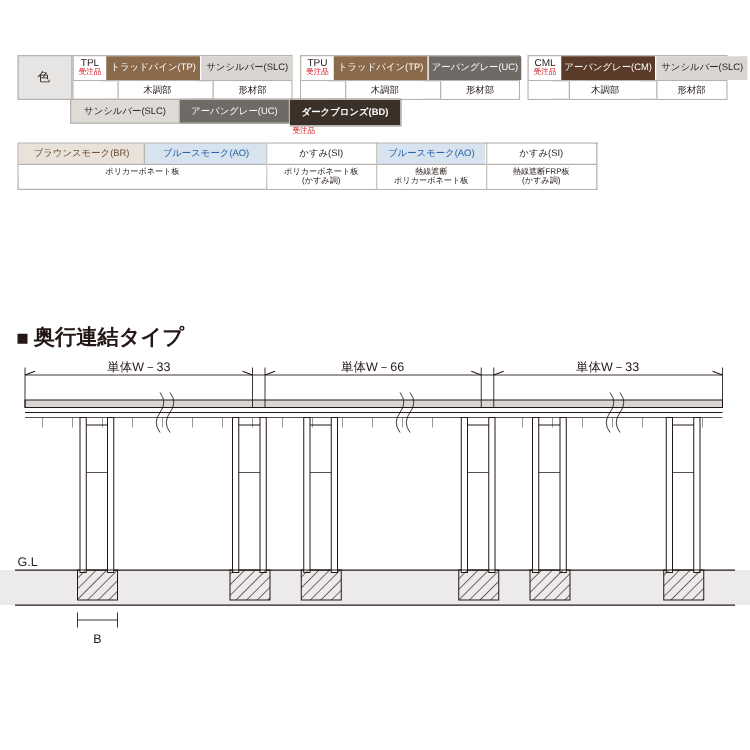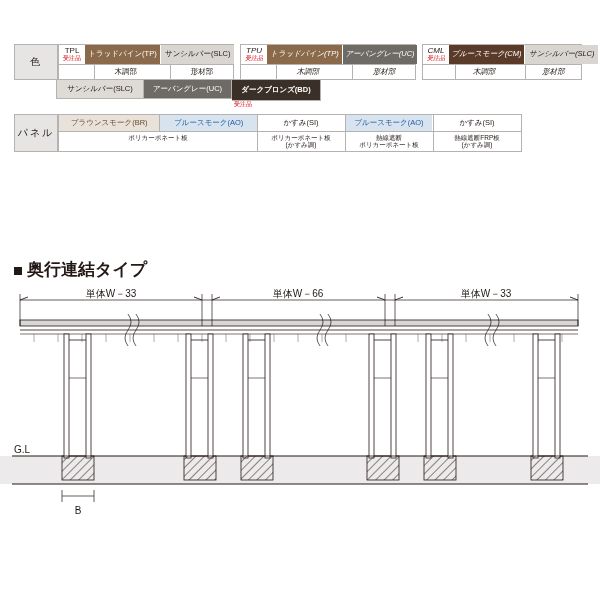--- a/index.html
+++ b/index.html
@@ -25,21 +25,21 @@
     font-size:10px;letter-spacing:2px;
     color:#231815;
   }
   .groups{display:flex;flex:1;}
   .group{
     border:1px solid #b5b2af;
     border-left:none;
     display:flex;flex-direction:column;
     box-sizing:border-box;
   }
-  .group.gap{margin-left:6px;border-left:1px solid #b5b2af;font-style:italic;}
+  .group.gap{margin-left:6px;border-left:1px solid #b5b2af;}
   .chips{display:flex;align-items:stretch;}
   .codecell{
     width:26px;flex:0 0 26px;
     display:flex;flex-direction:column;align-items:center;justify-content:space-between;
     font-size:7px;line-height:1.05;
     padding:2px 0;
     box-sizing:border-box;
   }
   .codecell .code{font-size:8px;color:#231815;}
   .codecell .ord{font-size:6px;color:#d7000f;}
@@ -128,21 +128,21 @@
           <div class="cap" style="width:75px;">形材部</div>
         </div>
       </div>
 
       <div class="group gap" style="width:160px;">
         <div class="chips">
           <div class="codecell">
             <span class="code">CML</span>
             <span class="ord">受注品</span>
           </div>
-          <div class="chip first" style="width:75px;background:#5a3b2a;color:#ffffff;">ブルースモーク(CM)</div>
+          <div class="chip first" style="width:75px;background:#5a3b2a;color:#ffffff;">アーバングレー(CM)</div>
           <div class="chip" style="width:75px;background:#d9d6d1;color:#231815;">サンシルバー(SLC)</div>
         </div>
         <div class="captions">
           <div class="cap first blank" style="width:26px;"></div>
           <div class="cap" style="width:75px;">木調部</div>
           <div class="cap" style="width:75px;">形材部</div>
         </div>
       </div>
 
     </div>
@@ -154,21 +154,20 @@
       <div class="chip" style="width:88px;height:20px;background:#dedbd6;color:#231815;border:1px solid #b5b2af;">サンシルバー(SLC)</div>
       <div class="chip" style="width:88px;height:20px;background:#6e6a66;color:#ffffff;border:1px solid #b5b2af;border-left:none;">アーバングレー(UC)</div>
       <div style="width:88px;height:20px;background:#3b3028;border:1px solid #b5b2af;border-left:none;position:relative;display:flex;align-items:center;justify-content:center;">
         <span style="font-size:7.5px;color:#ffffff;font-weight:bold;">ダークブロンズ(BD)</span>
         <span style="position:absolute;left:2px;bottom:-9px;font-size:6px;color:#d7000f;">受注品</span>
       </div>
     </div>
   </div>
 
   <div class="spec-row panel-wrap" style="margin-top:13px;">
-    <div class="rowlabel">パネル</div>
     <div class="groups">
 
       <div class="group" style="width:200px;border-left:1px solid #b5b2af;">
         <div class="chips">
           <div class="chip first" style="width:103px;background:#e8e2da;color:#6b4a2a;border-right:1px solid #b5b2af;">ブラウンスモーク(BR)</div>
           <div class="chip" style="width:98px;background:#d7e3ef;color:#1c5a9e;border-left:none;">ブルースモーク(AO)</div>
         </div>
         <div class="captions">
           <div class="cap2 first" style="width:198px;">ポリカーボネート板</div>
         </div>

